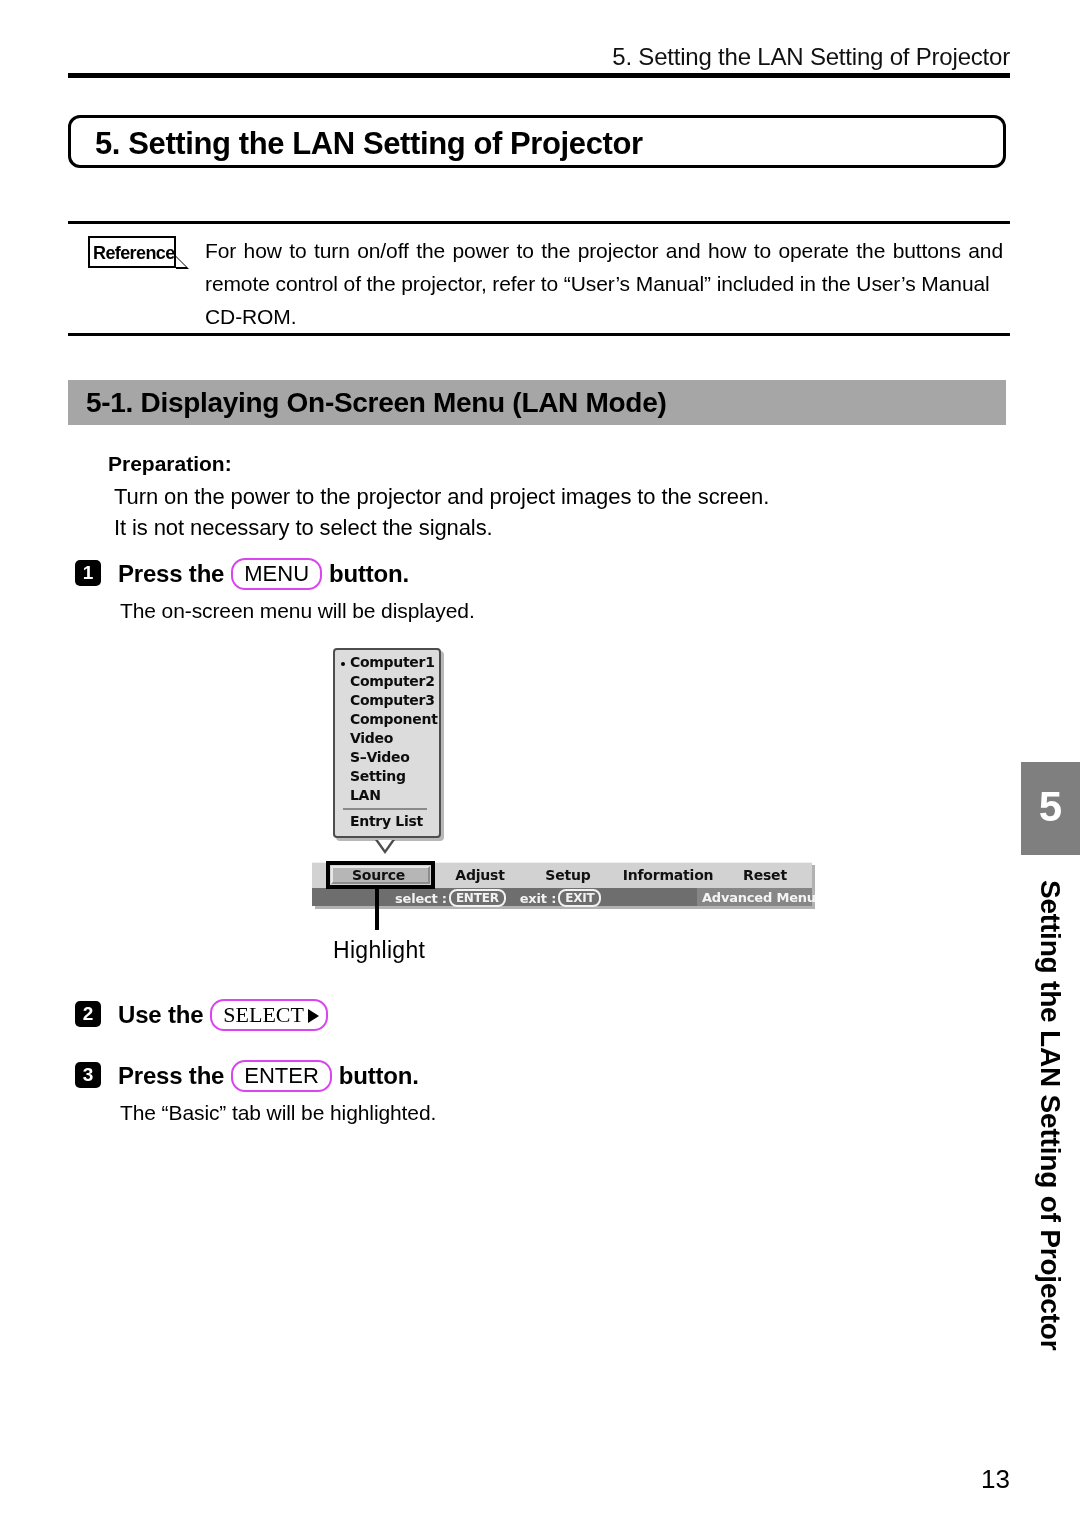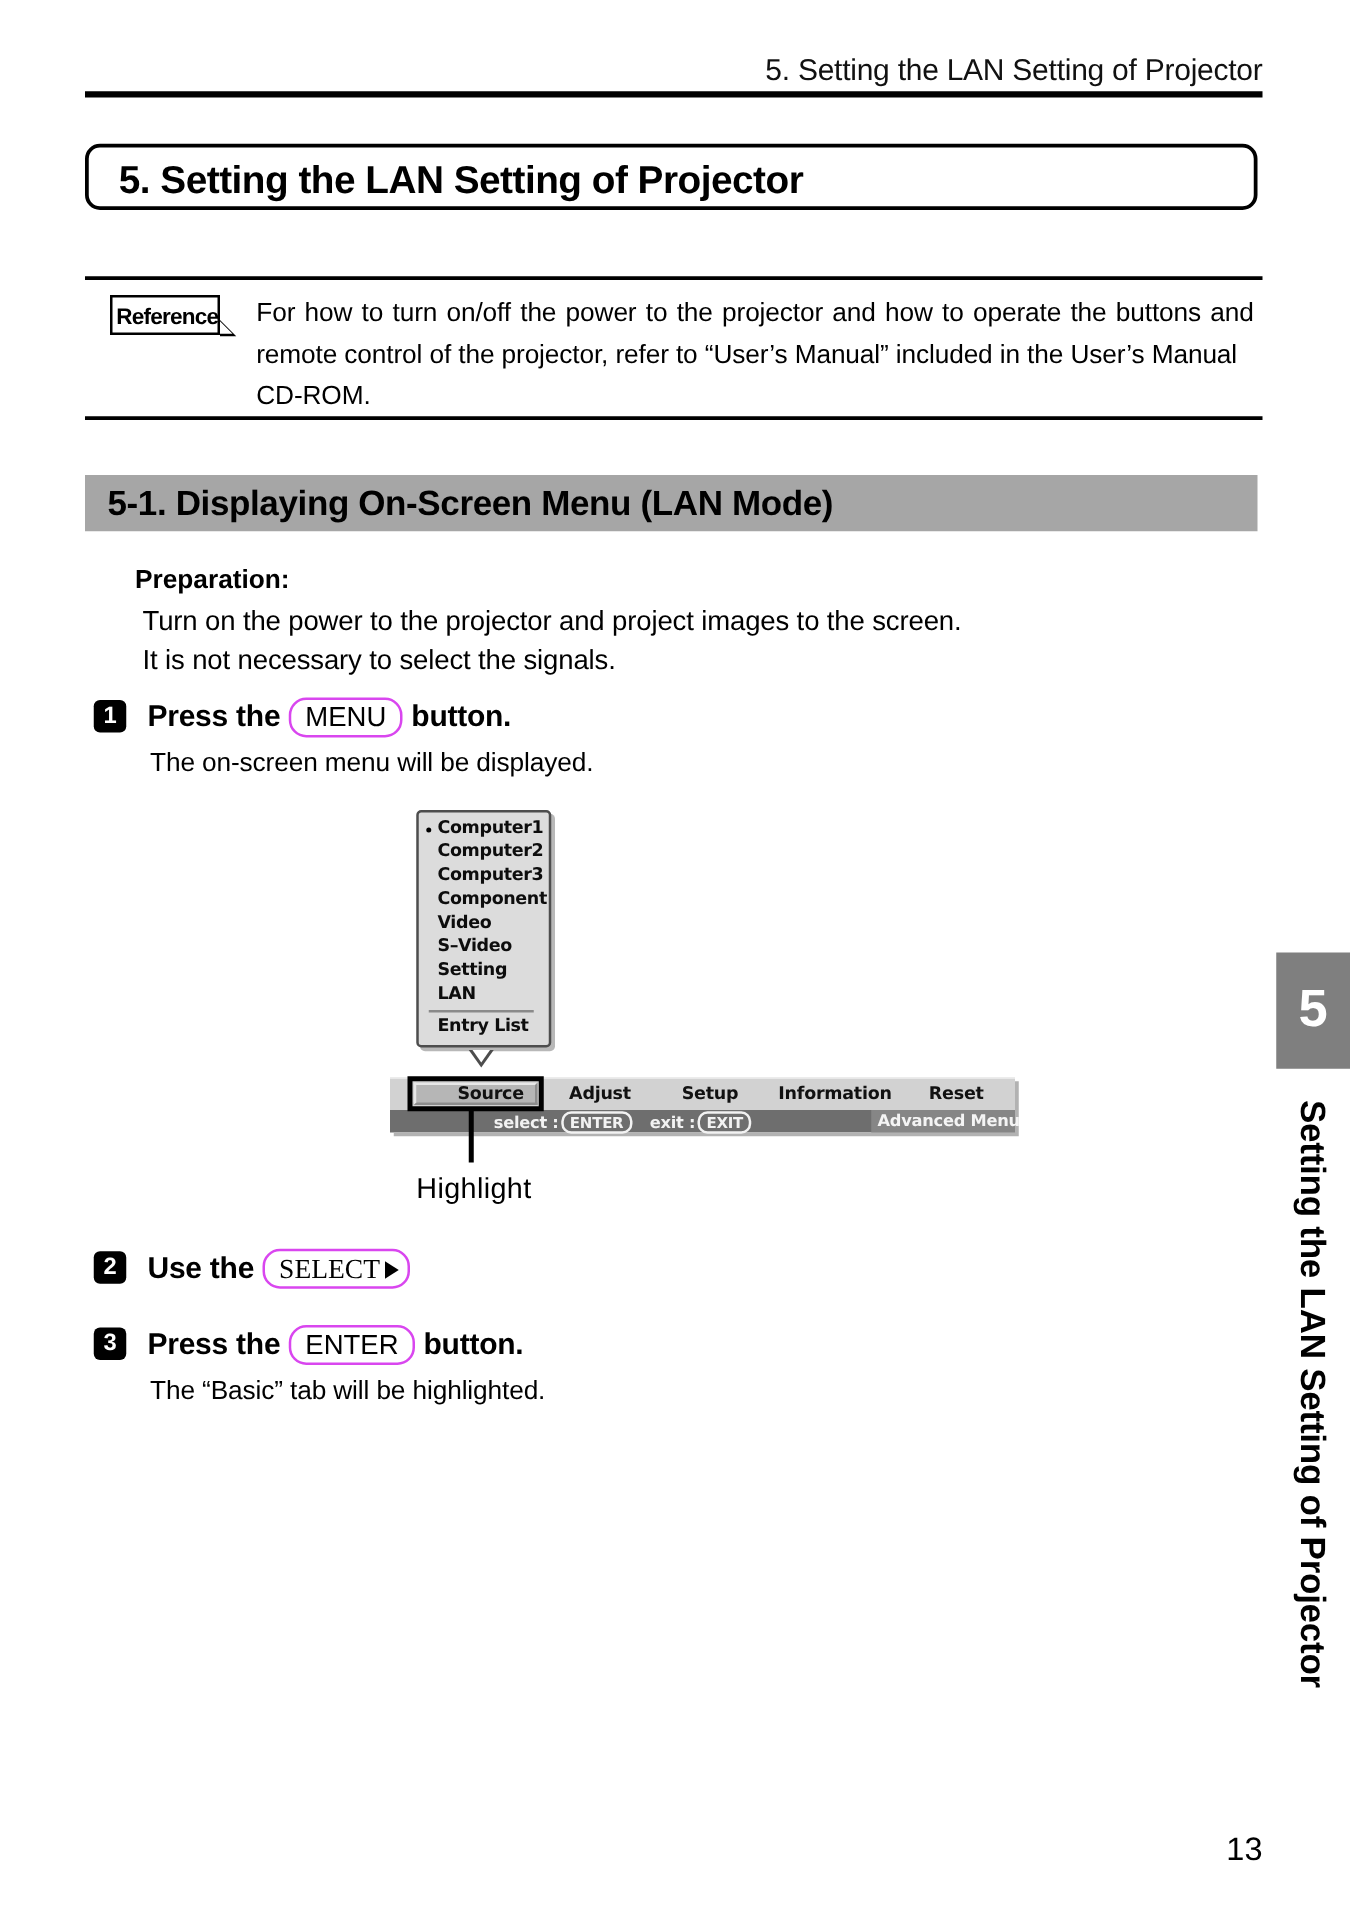--- a/index.html
+++ b/index.html
@@ -514,21 +514,21 @@
 <div class="osd-tri"></div>
 <div class="osd-tri-in"></div>
 
 <div class="osd-bar">
   <div class="osd-bar-tabs"></div>
   <div class="osd-bar-status"></div>
 
   <div class="osd-tab-sel-frame"></div>
   <div class="osd-tab-sel-inner"></div>
 
-  <div class="osd-tab" style="left:19px; width:95px;margin-left:14px;">Source</div>
+  <div class="osd-tab" style="left:19px; width:95px;">Source</div>
   <div class="osd-tab" style="left:130px; width:76px;">Adjust</div>
   <div class="osd-tab" style="left:218px; width:76px;">Setup</div>
   <div class="osd-tab" style="left:303px; width:106px;">Information</div>
   <div class="osd-tab" style="left:418px; width:70px;">Reset</div>
 
   <div class="osd-adv"></div>
 
   <div class="osd-status-text" style="left:83px;">
     <span>select :</span>
     <span class="mini-key">ENTER</span>

